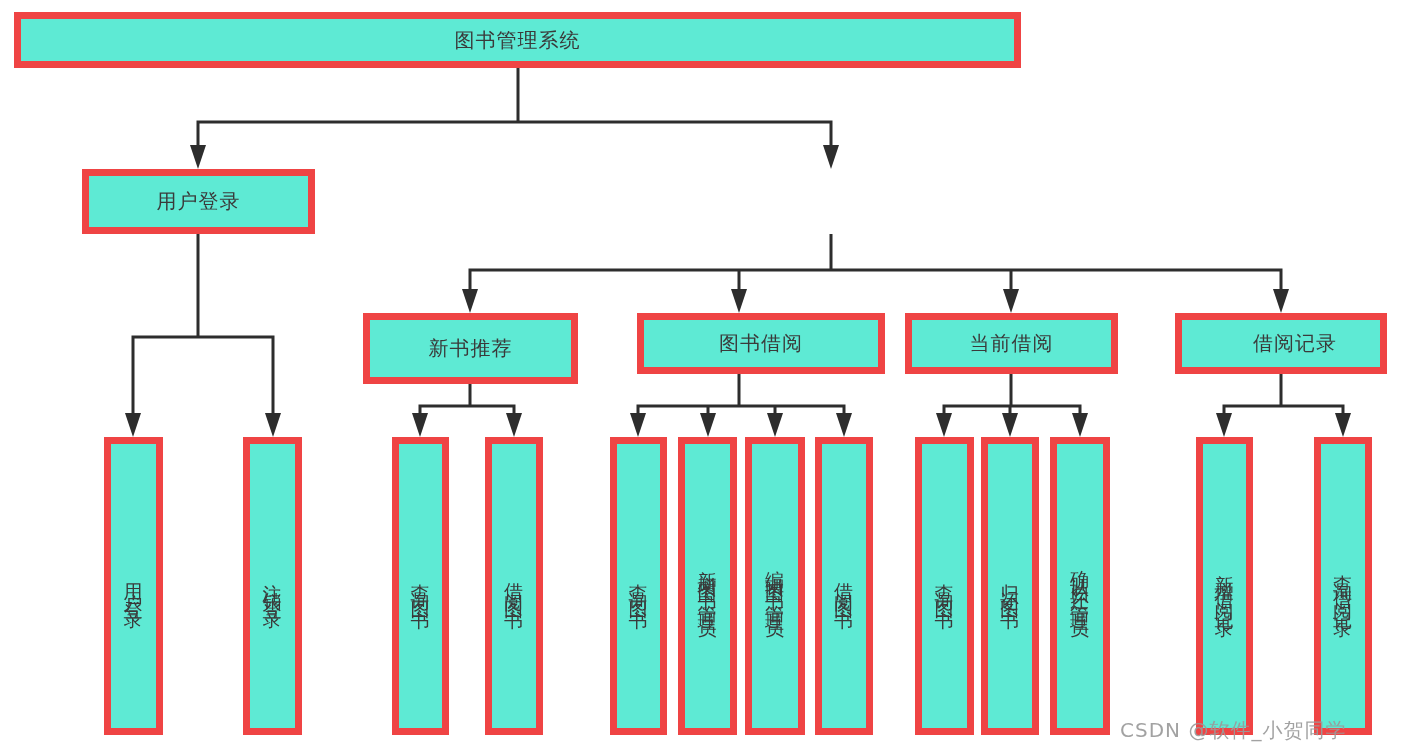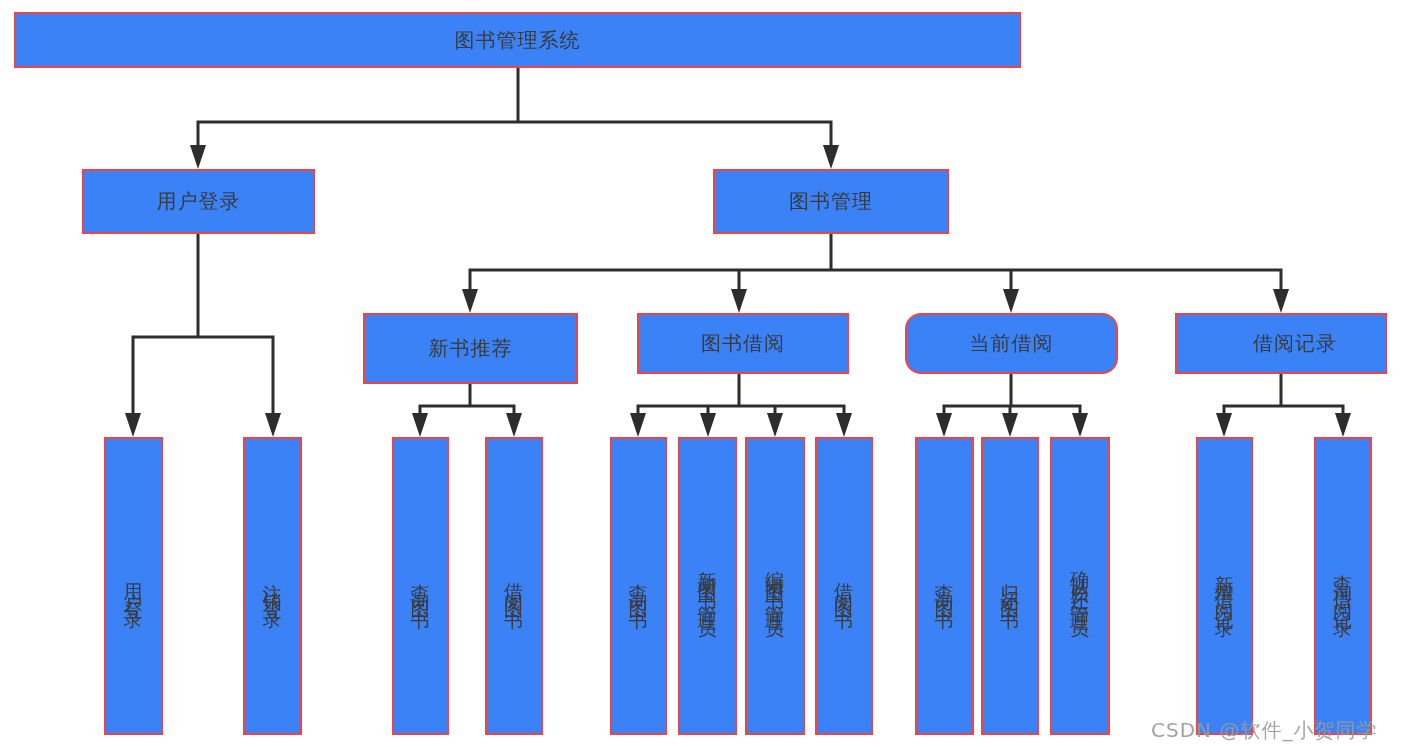--- a/index.html
+++ b/index.html
@@ -16,22 +16,22 @@
     overflow: hidden;
   }
   .wires {
     position: absolute;
     left: 0;
     top: 0;
   }
   .box {
     position: absolute;
     box-sizing: border-box;
-    background: #3b82f6;
-    border: 2px solid #ef4444;
+    background: #5eead4;
+    border: 7px solid #ef4444;
     color: #3a3a3a;
     display: flex;
     align-items: center;
     justify-content: center;
     text-align: left;
   }
   .hbox {
     font-size: 20px;
     letter-spacing: 1px;
   }
@@ -39,21 +39,21 @@
     writing-mode: vertical-lr;
     font-size: 19px;
     letter-spacing: 9px;
     line-height: 1;
   }
   .vbox.tight {
     letter-spacing: 7px;
   }
   .watermark {
     position: absolute;
-    left: 1151px;
+    left: 1120px;
     top: 717px;
     font-size: 20px;
     color: rgba(154, 154, 154, 0.92);
     letter-spacing: 1px;
     white-space: nowrap;
     pointer-events: none;
   }
 </style>
 </head>
 <body>
@@ -103,25 +103,24 @@
       <polygon points="1072,413 1088,413 1080,437"></polygon>
 
       <polygon points="1216,413 1232,413 1224,437"></polygon>
       <polygon points="1335,413 1351,413 1343,437"></polygon>
     </g>
   </svg>
 
   <div class="box hbox" style="left:14px; top:12px; width:1007px; height:56px;">图书管理系统</div>
 
   <div class="box hbox" style="left:82px; top:169px; width:233px; height:65px;">用户登录</div>
-  <div class="box hbox" style="left:713px; top:169px; width:236px; height:65px;">图书管理</div>
 
   <div class="box hbox" style="left:363px; top:313px; width:215px; height:71px;">新书推荐</div>
-  <div class="box hbox" style="left:637px; top:313px; width:212px; height:61px;">图书借阅</div>
-  <div class="box hbox" style="left:905px; top:313px; width:213px; height:61px;border-radius:16px;">当前借阅</div>
+  <div class="box hbox" style="left:637px; top:313px; width:248px; height:61px;">图书借阅</div>
+  <div class="box hbox" style="left:905px; top:313px; width:213px; height:61px;">当前借阅</div>
   <div class="box hbox" style="left:1175px; top:313px; width:212px; height:61px;padding-left:28px;">借阅记录</div>
 
   <div class="box vbox" style="left:104px; top:437px; width:59px; height:298px;">用户登录</div>
   <div class="box vbox" style="left:243px; top:437px; width:59px; height:298px;">注销登录</div>
 
   <div class="box vbox" style="left:392px; top:437px; width:57px; height:298px;">查询图书</div>
   <div class="box vbox" style="left:485px; top:437px; width:58px; height:298px;">借阅图书</div>
 
   <div class="box vbox" style="left:610px; top:437px; width:57px; height:298px;">查询图书</div>
   <div class="box vbox tight" style="left:678px; top:437px; width:59px; height:298px;">新增图书（管理员）</div>

